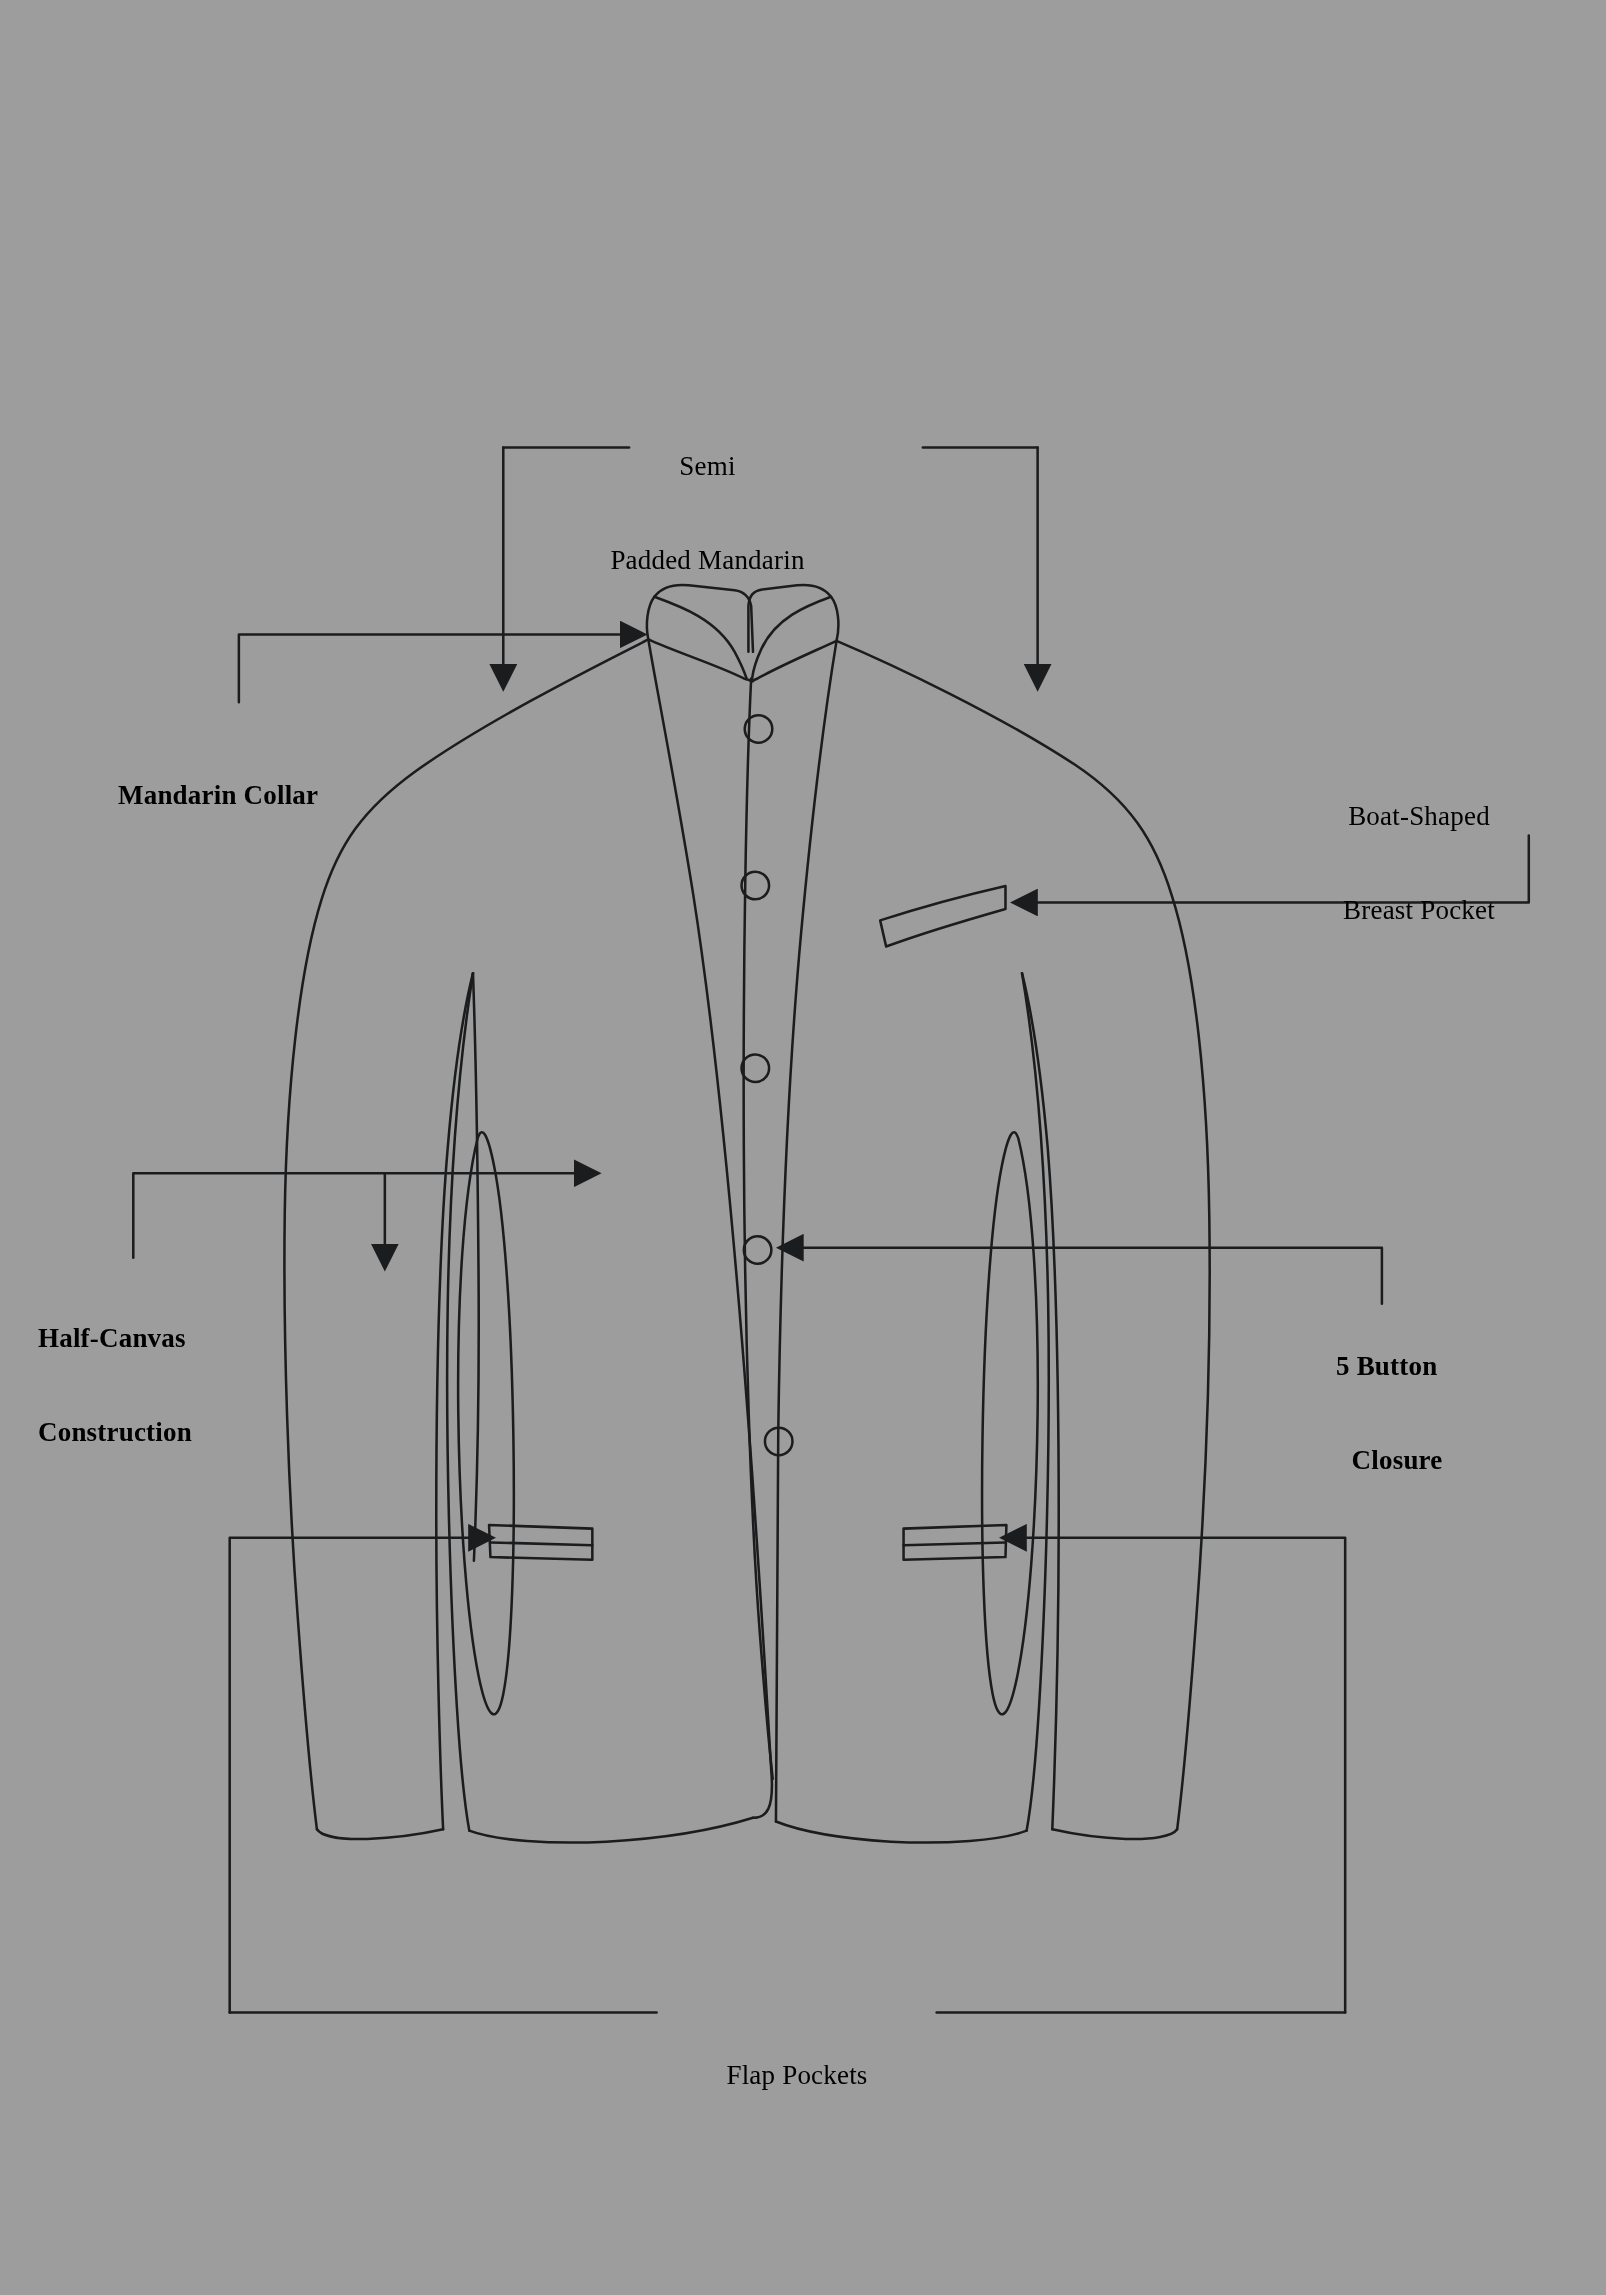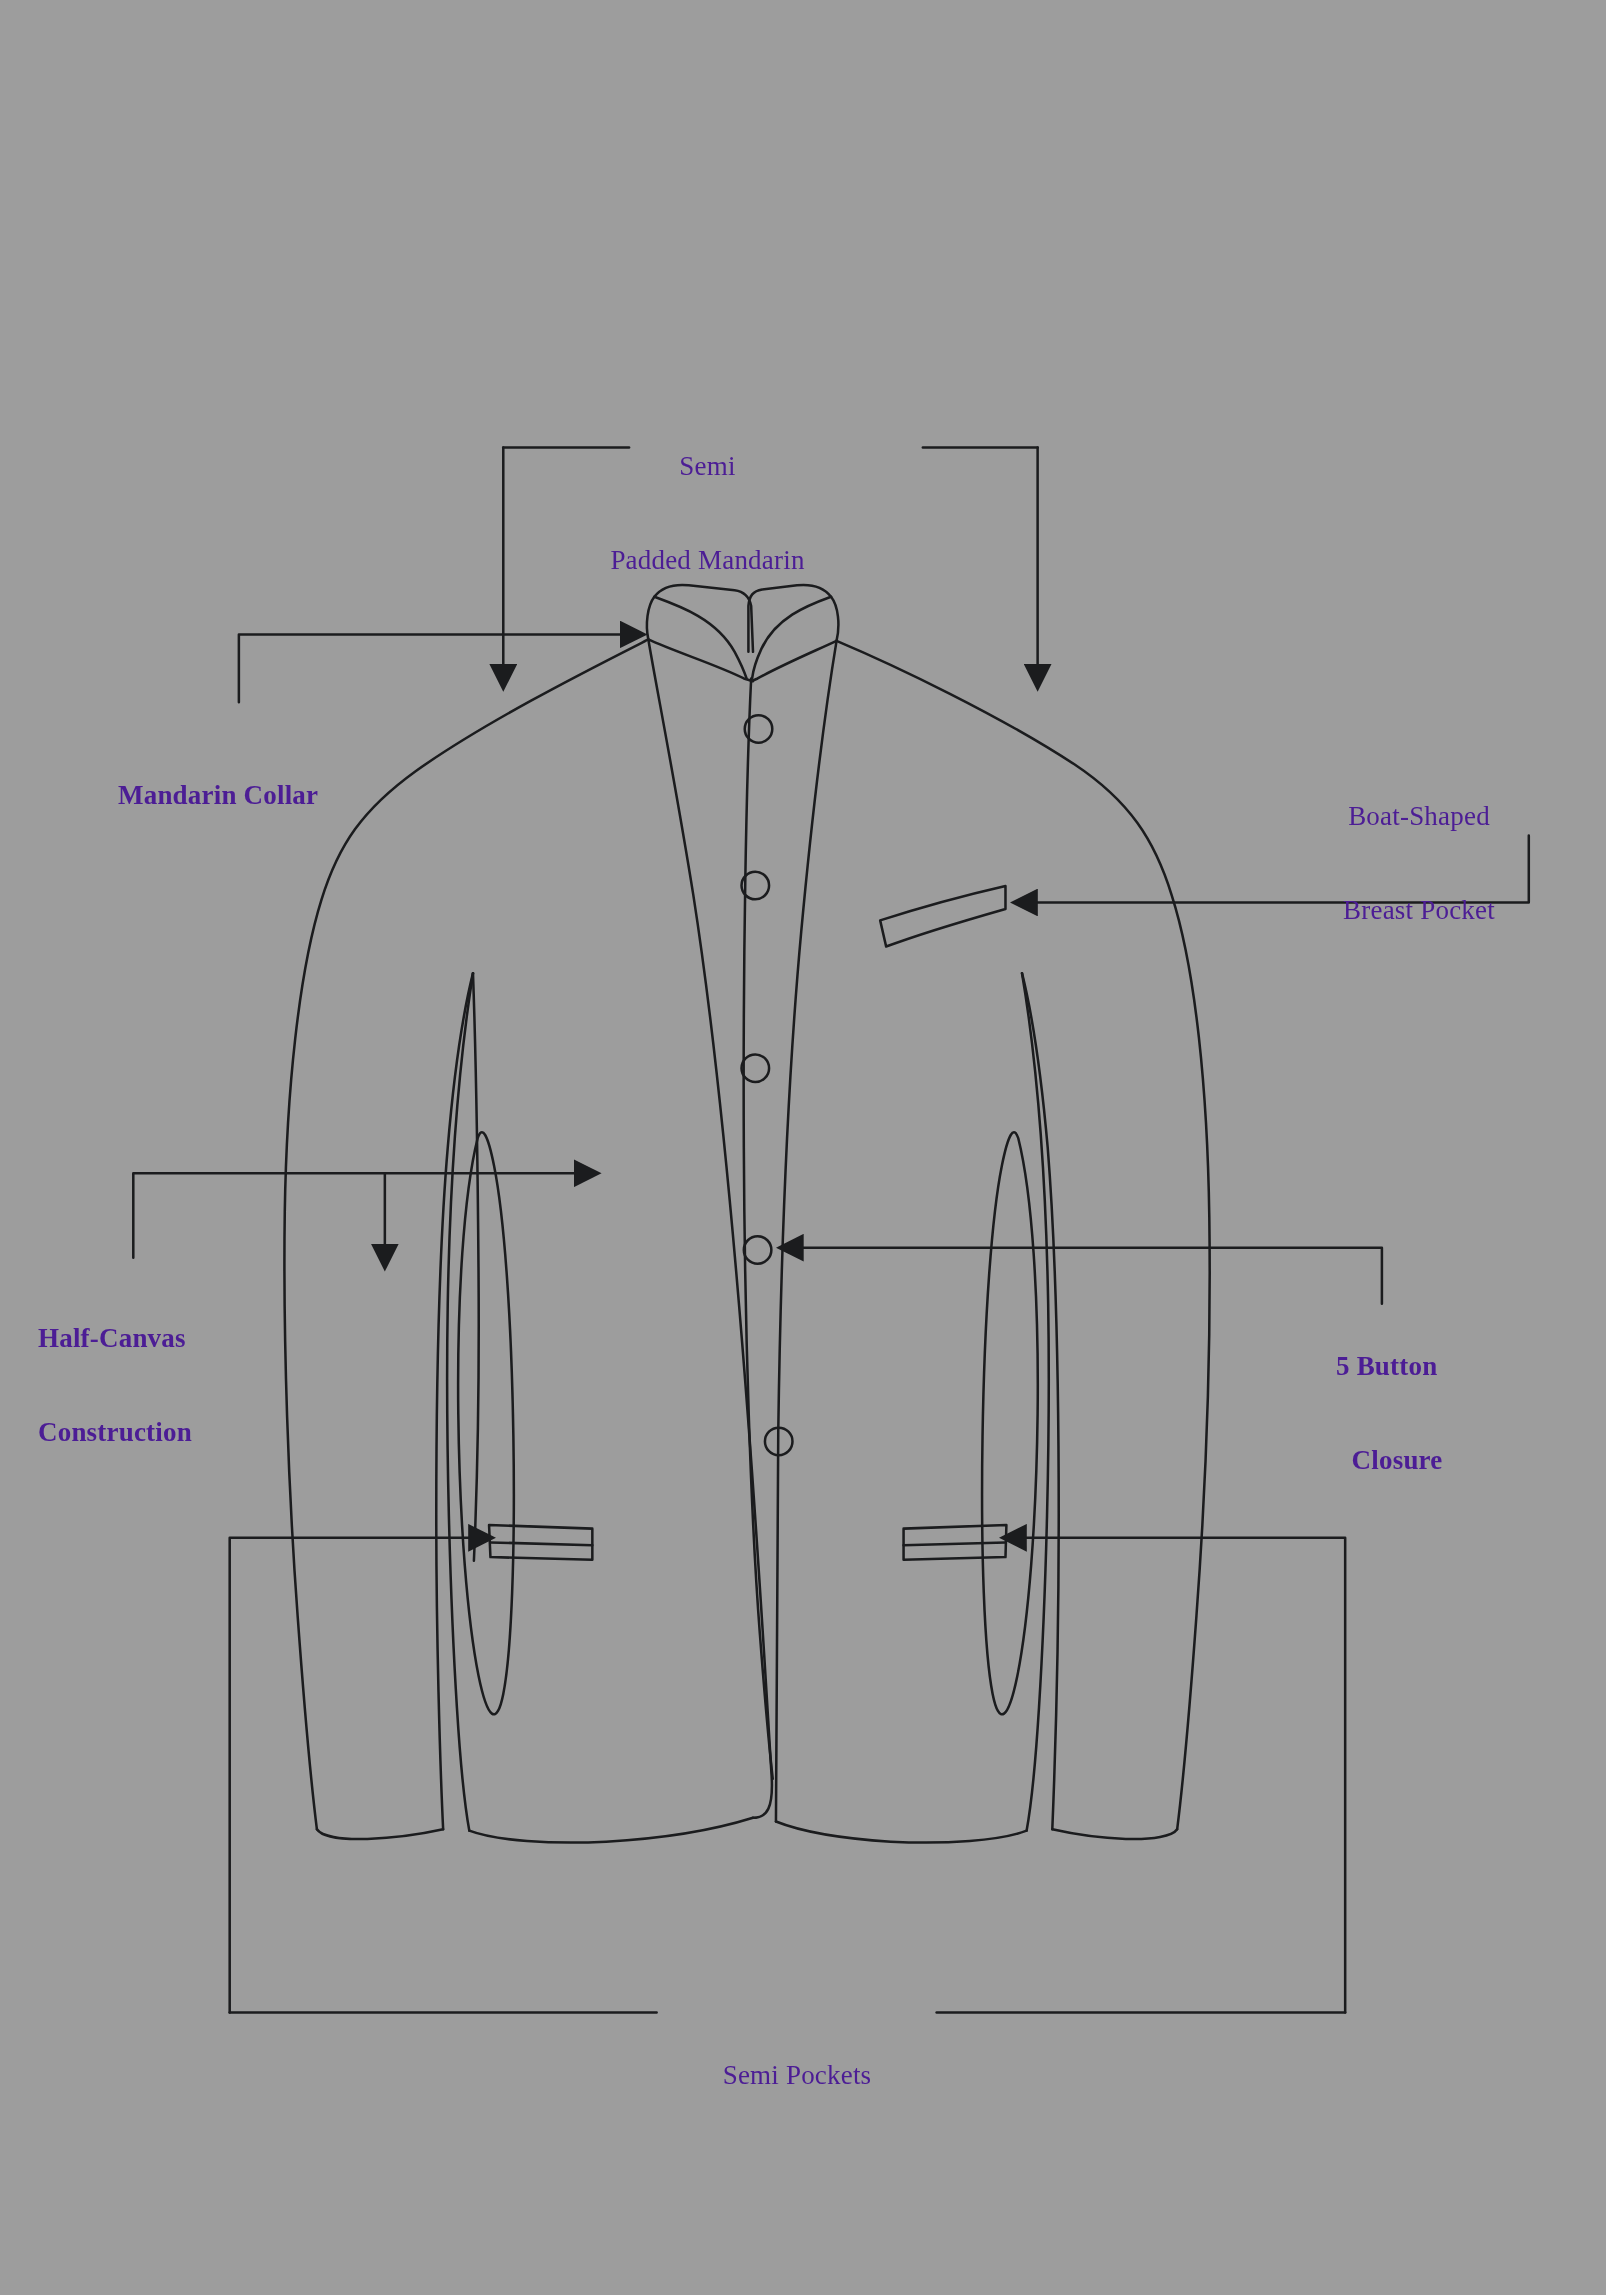--- a/index.html
+++ b/index.html
@@ -21,21 +21,21 @@
   svg#diagram {
     position: absolute;
     left: 0;
     top: 0;
     width: 1607px;
     height: 2410px;
     display: block;
   }
   .lbl {
     position: absolute;
-    color: #4c1d95;
+    color: #000000;
     font-family: "Liberation Serif", serif;
     font-size: 27px;
     line-height: 1.16;
     letter-spacing: 0.2px;
     white-space: pre;
   }
   .lbl.center { text-align: center; }
   .lbl.right  { text-align: center; }
   .lbl.left   { text-align: left; font-weight: bold; }
 </style>
@@ -220,17 +220,17 @@
     <div>Half-Canvas</div>
     <div>Construction</div>
   </div>
 
   <div class="lbl left" style="left:1336px; top:1288px; width:239px;">
     <div>5 Button</div>
     <div style="padding-left:15.6px;">Closure</div>
   </div>
 
   <div class="lbl center" style="left:657px; top:1997px; width:280px;">
-    <div>Semi Pockets</div>
+    <div>Flap Pockets</div>
   </div>
 
 </div>
 
 
 </body></html>

